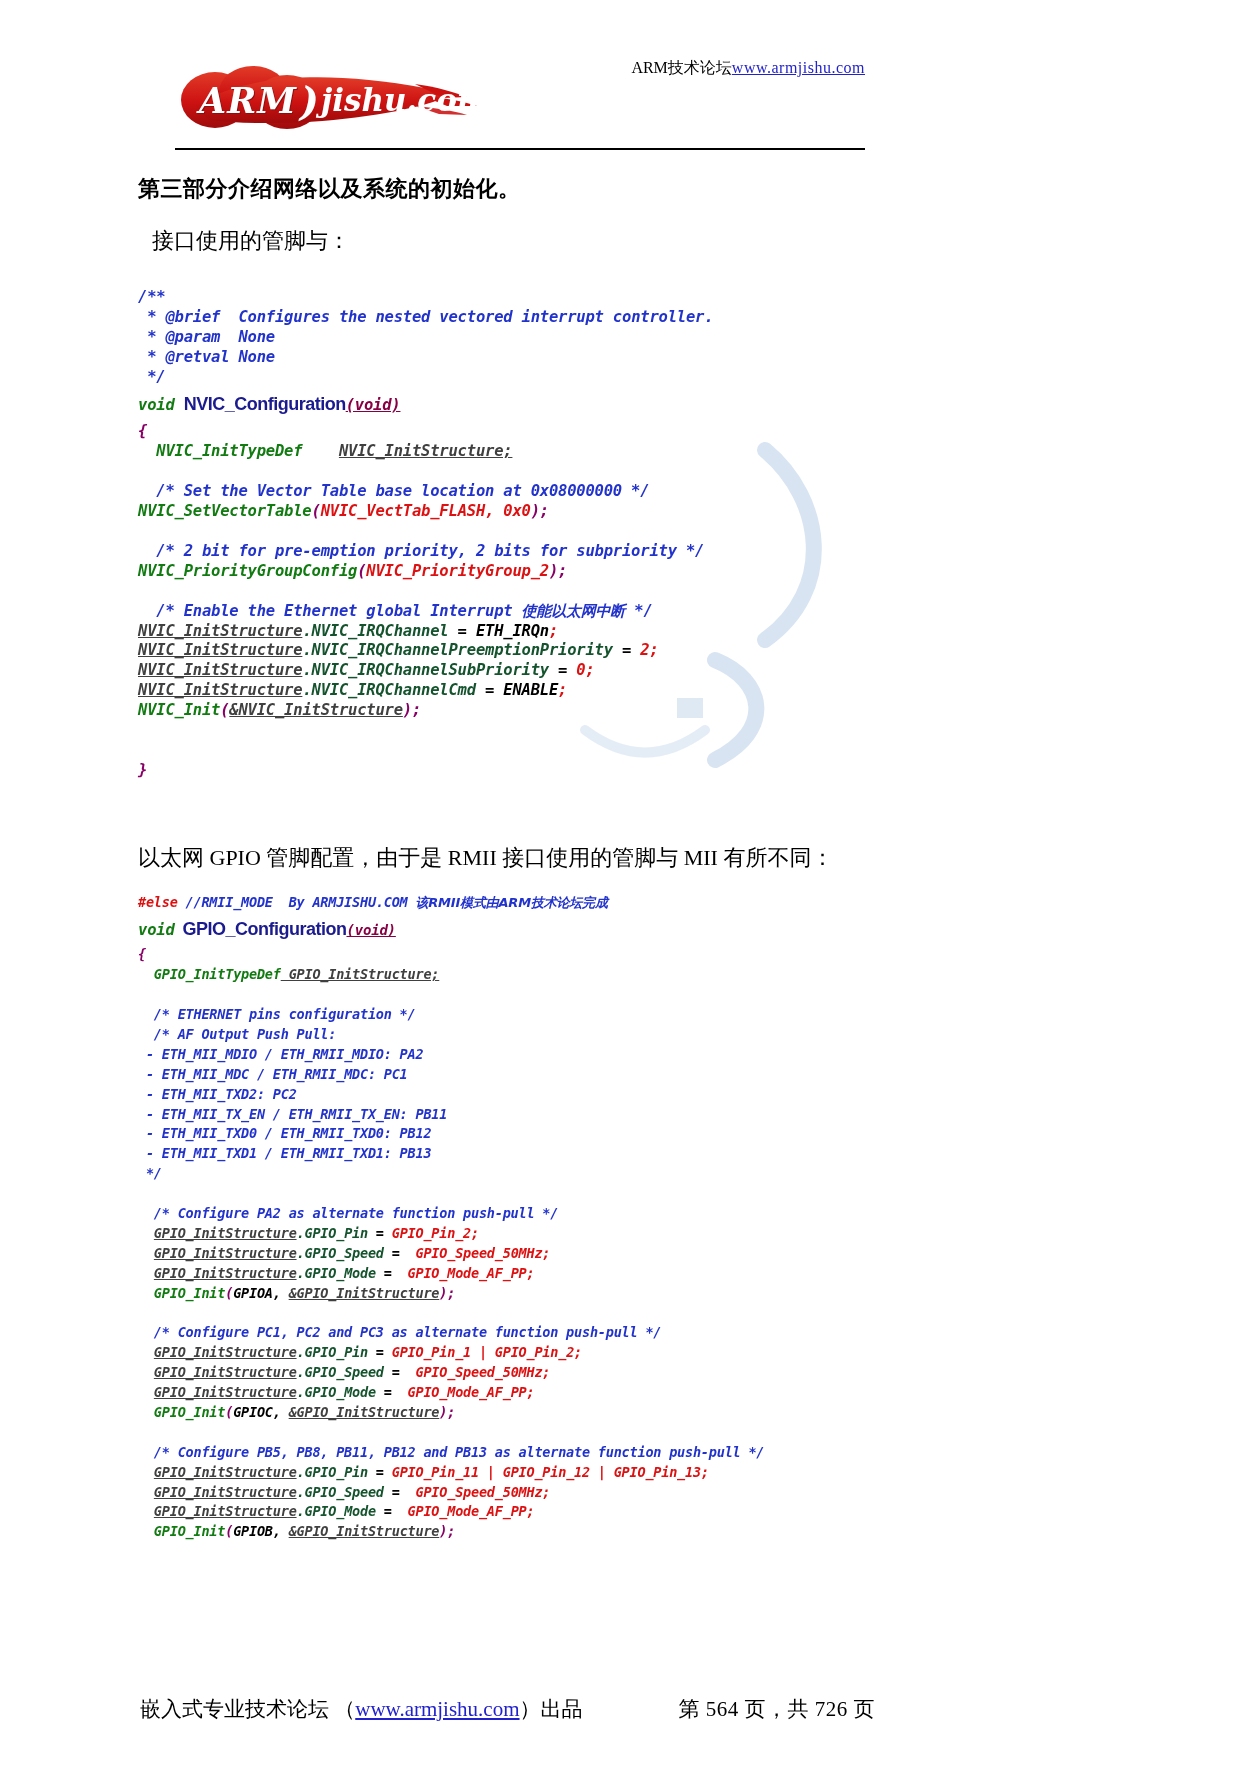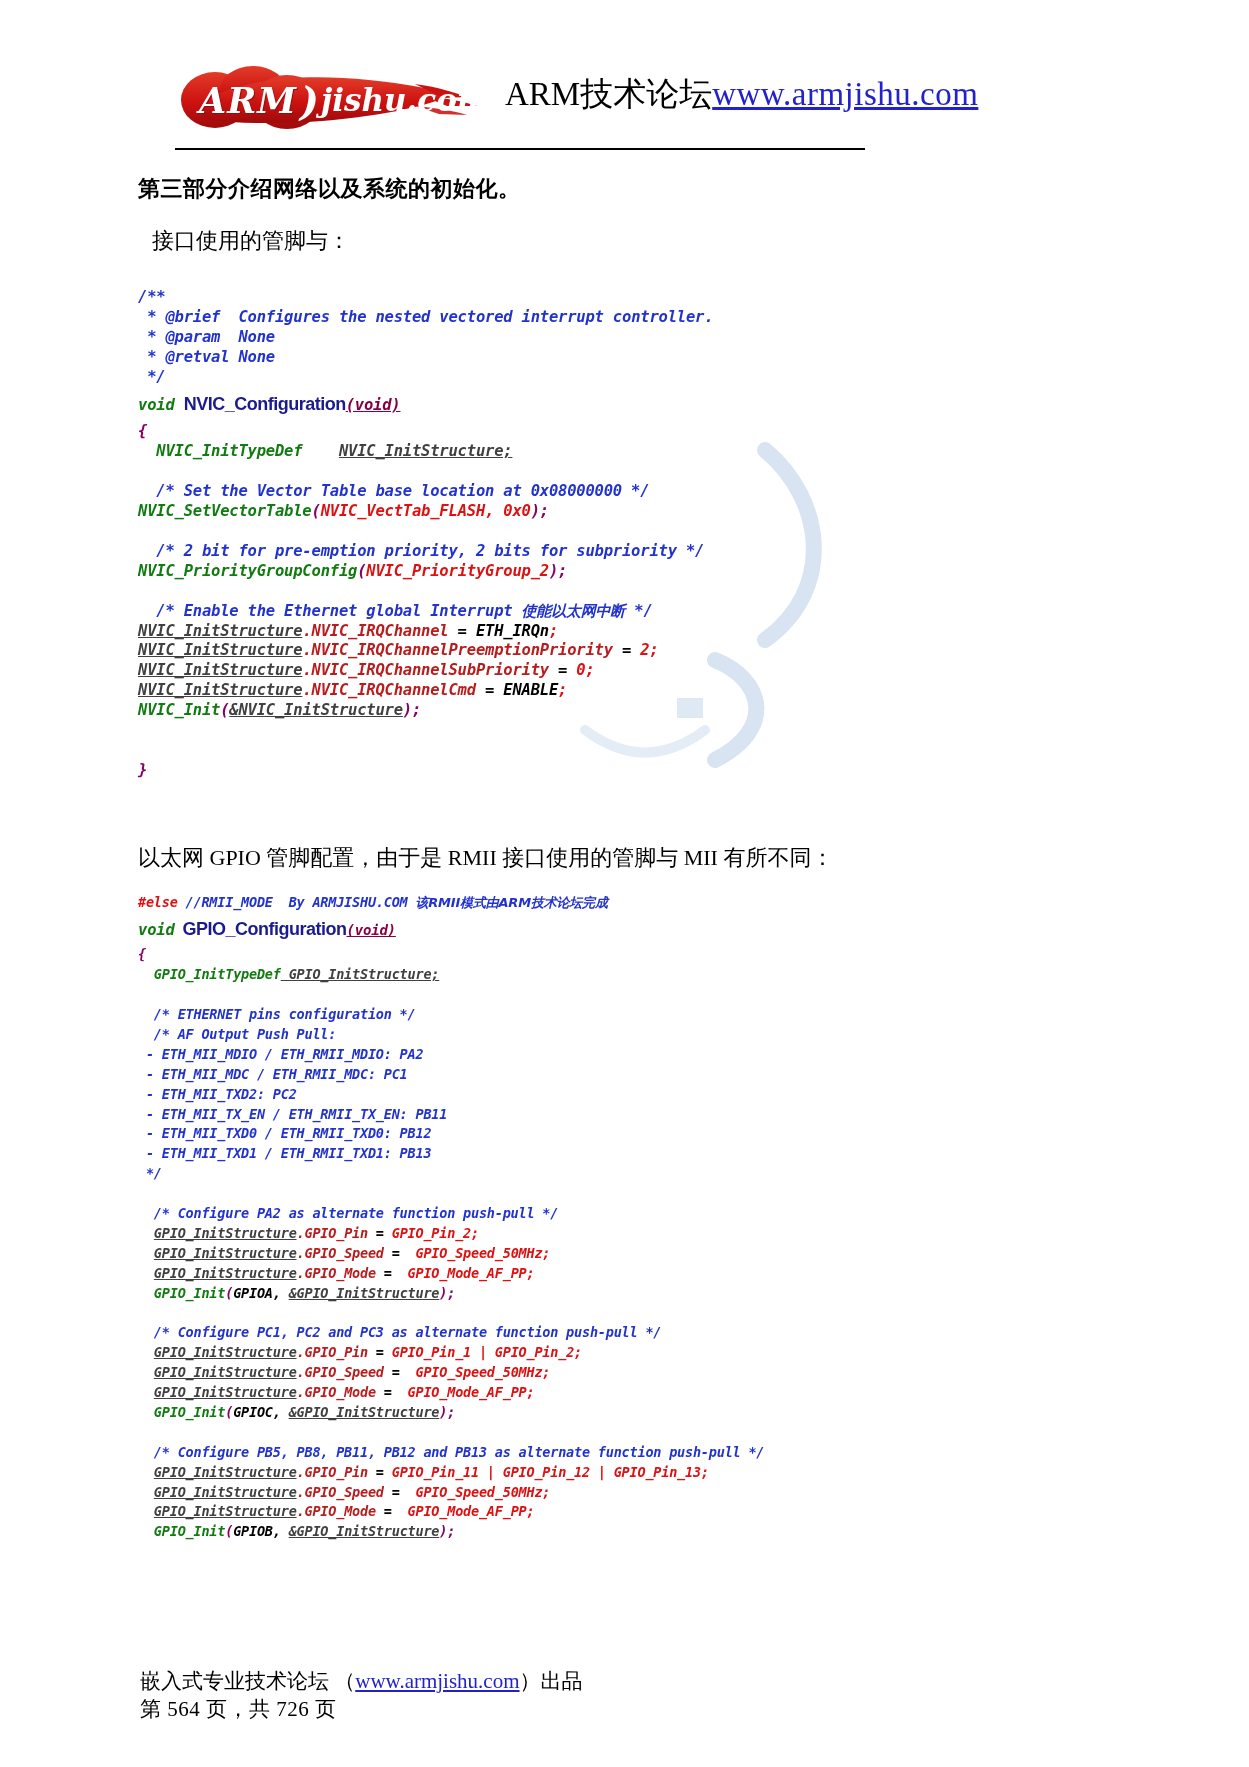--- a/index.html
+++ b/index.html
@@ -74,24 +74,23 @@
     color: #ffffff;
     font-size: 31px;
     letter-spacing: 0px;
   }
   .header-right {
     text-align: right;
     flex: 0 0 auto;
     padding-top: 4px;
   }
   .hdr-line1 {
-    font-size: 33px;
+    font-size: 16px;
     white-space: nowrap;
     line-height: 1.5;
-    margin-top: 14px;
   }
   .hdr-link {
     color: #2222cc;
     text-decoration: underline;
     font-family: "Liberation Serif", serif;
     letter-spacing: .5px;
   }
   .hdr-line2 {
     font-size: 25px;
     white-space: nowrap;
@@ -139,21 +138,21 @@
     letter-spacing: -0.2px;
   }
   .code .ln { display: block; min-height: 19.9px; }
 
   .c-comment { color: #2233cc; }
   .c-func    { color: #117a11; }
   .c-type    { color: #117a11; }
   .c-const   { color: #dd1111; }
   .c-num     { color: #dd1111; }
   .c-var     { color: #404040; text-decoration: underline; }
-  .c-member  { color: #b91c1c; }
+  .c-member  { color: #14532d; }
   .c-plain   { color: #000000; }
   .c-brace   { color: #880066; }
   .c-kw      { color: #117a11; }
   .c-pre     { color: #dd1111; }
 
   .fn-name {
     font-family: "Liberation Sans", sans-serif;
     font-style: normal;
     font-weight: bold;
     font-size: 18px;
@@ -187,21 +186,20 @@
   
   .footer {
     position: absolute;
     left: 0; right: 0;
     bottom: 44px;
     z-index: 2;
     padding: 0 130px 0 140px;
     display: flex;
     align-items: flex-start;
     justify-content: space-between;
-    flex-direction: column;
   }
   .footer-left { font-size: 21px; white-space: nowrap; }
   .footer-link { color: #2222cc; text-decoration: underline; }
   .footer-right { font-size: 21px; white-space: nowrap; letter-spacing: .5px; }
 </style>
 </head>
 <body>
 
 <div class="page">
 

